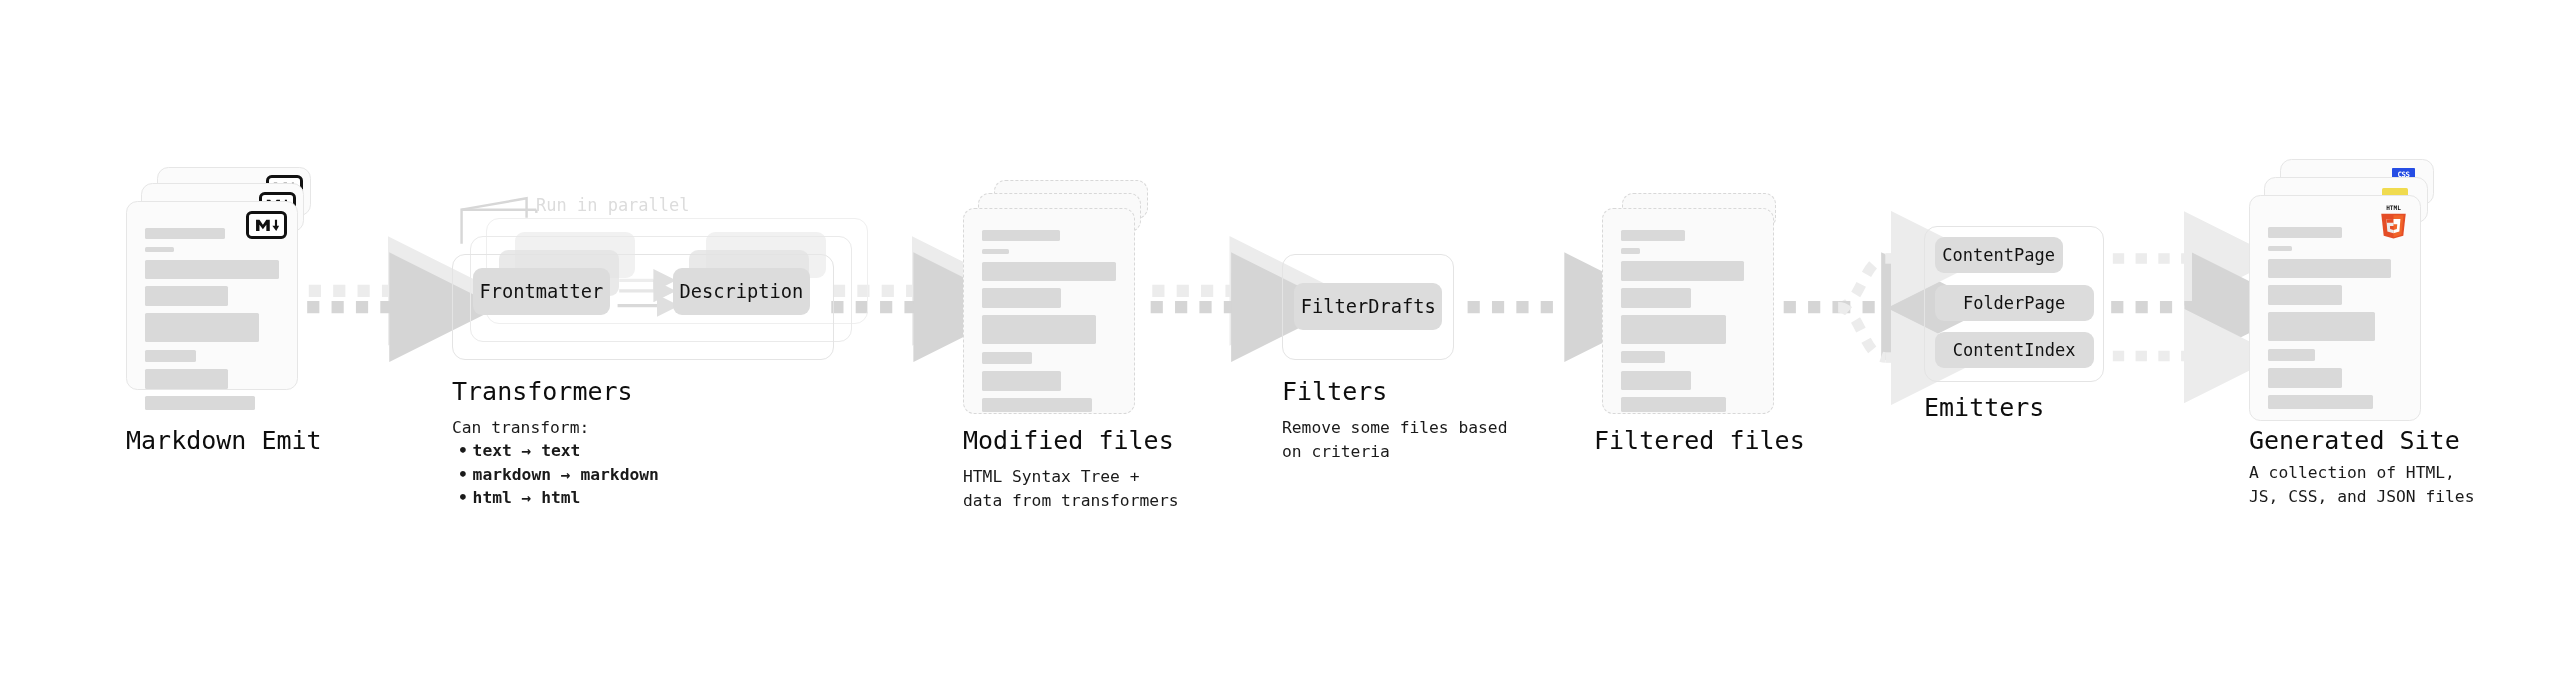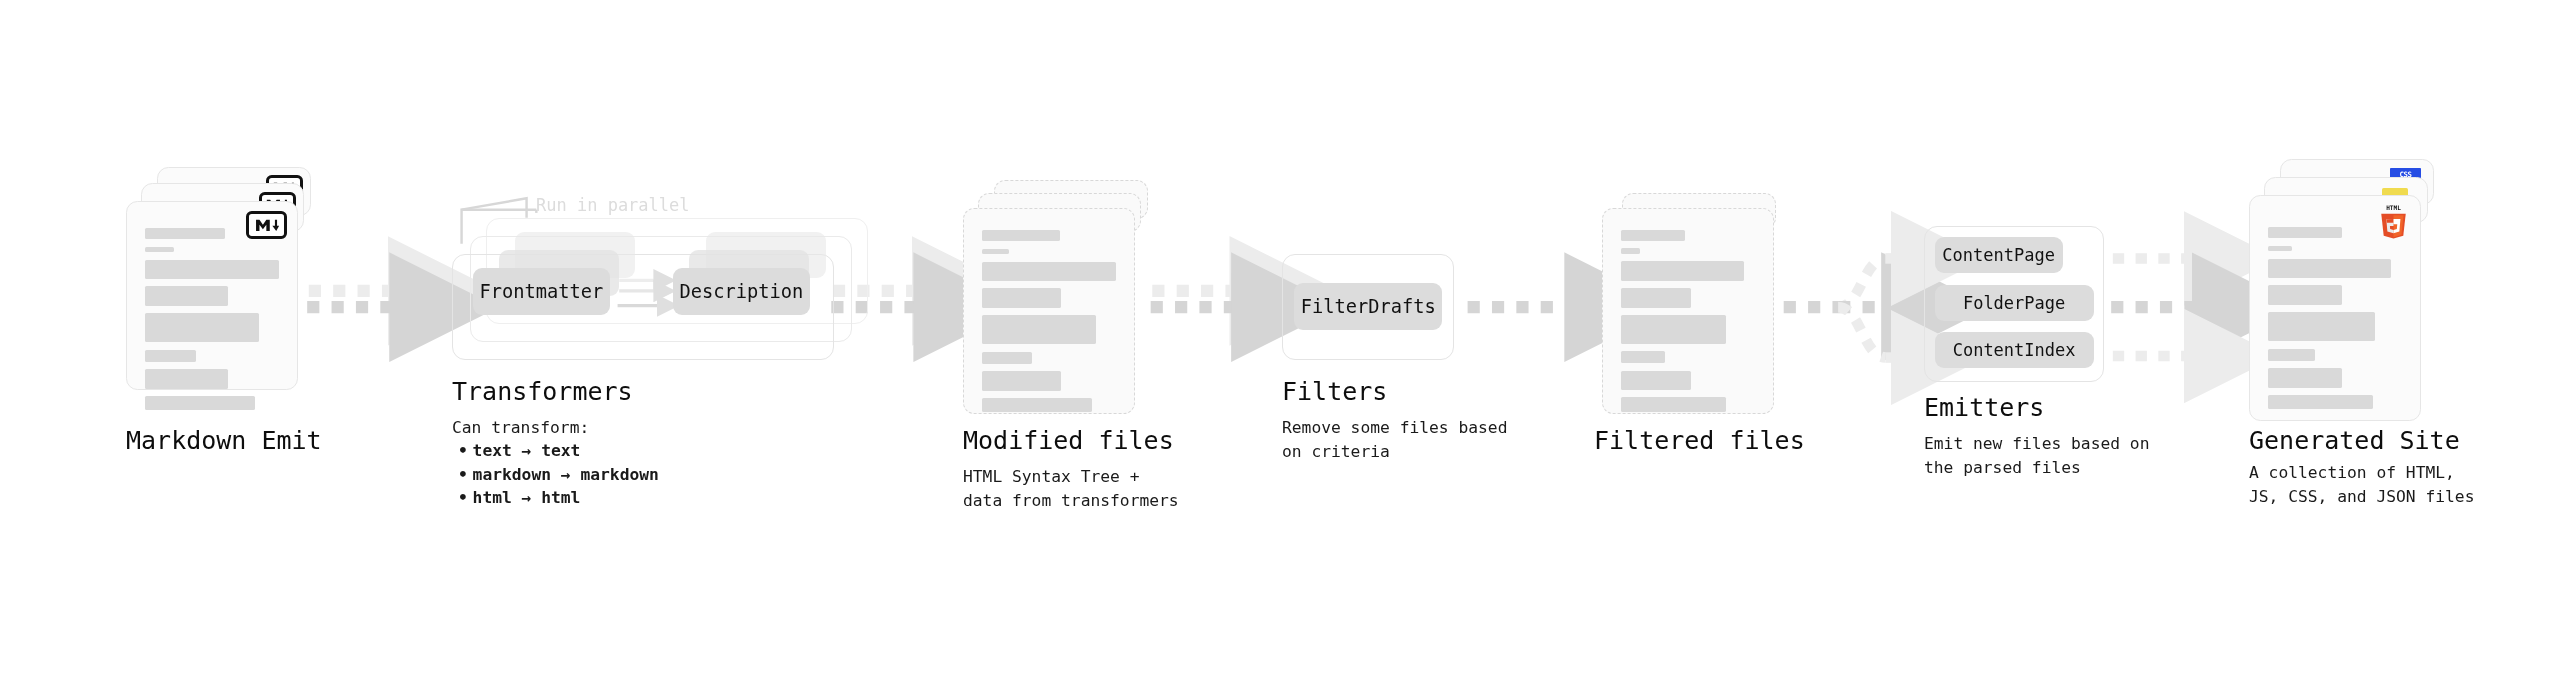--- a/index.html
+++ b/index.html
@@ -331,26 +331,24 @@
   </div>
   <div class="abs stage-title" style="left:1594px; top:427px;">Filtered files</div>
 
   <div class="abs" style="left:1924px; top:226px;">
     <div class="groupbox" style="left:0px; top:0px; width:180px; height:156px;"></div>
     <div class="pill" style="left:10.6px; top:11.4px; width:128px; height:36px; font-size:17px;">ContentPage</div>
     <div class="pill" style="left:10.6px; top:59px; width:159px; height:36px; font-size:17px;">FolderPage</div>
     <div class="pill" style="left:10.6px; top:106px; width:159px; height:36px; font-size:17px;">ContentIndex</div>
   </div>
   <div class="abs stage-title" style="left:1924px; top:394px;">Emitters</div>
-  <div class="abs stage-desc" style="left:1924px; top:432px;">Emit new files based on
-the parsed files</div>
 
   <div class="abs" style="left:2249px; top:159px;">
     <div class="filecard" style="left:31px; top:0px; width:154px; height:46px;">
-      <div class="css-badge" style="right:12px; top:8.1px; width:31px; height:10.6px;">
+      <div class="css-badge" style="right:18px; top:8.1px; width:23px; height:10.6px;">
         <span>CSS</span>
       </div>
     </div>
     <div class="filecard" style="left:15.4px; top:18px; width:164px; height:46px;">
       <div class="js-badge" style="right:19.5px; top:9.8px; width:26px; height:16.3px;"></div>
     </div>
     <div class="filecard" style="left:0px; top:36px; width:172px; height:226px;">
       <div class="html5-badge" style="right:11.4px; top:6.5px; width:31px; height:36px;">
         <svg width="31" height="36" viewBox="0 0 38 44" aria-hidden="true">
           <text x="19" y="9" font-size="7.5" font-family="DejaVu Sans Mono, monospace" font-weight="bold" fill="#111" text-anchor="middle">HTML</text>

